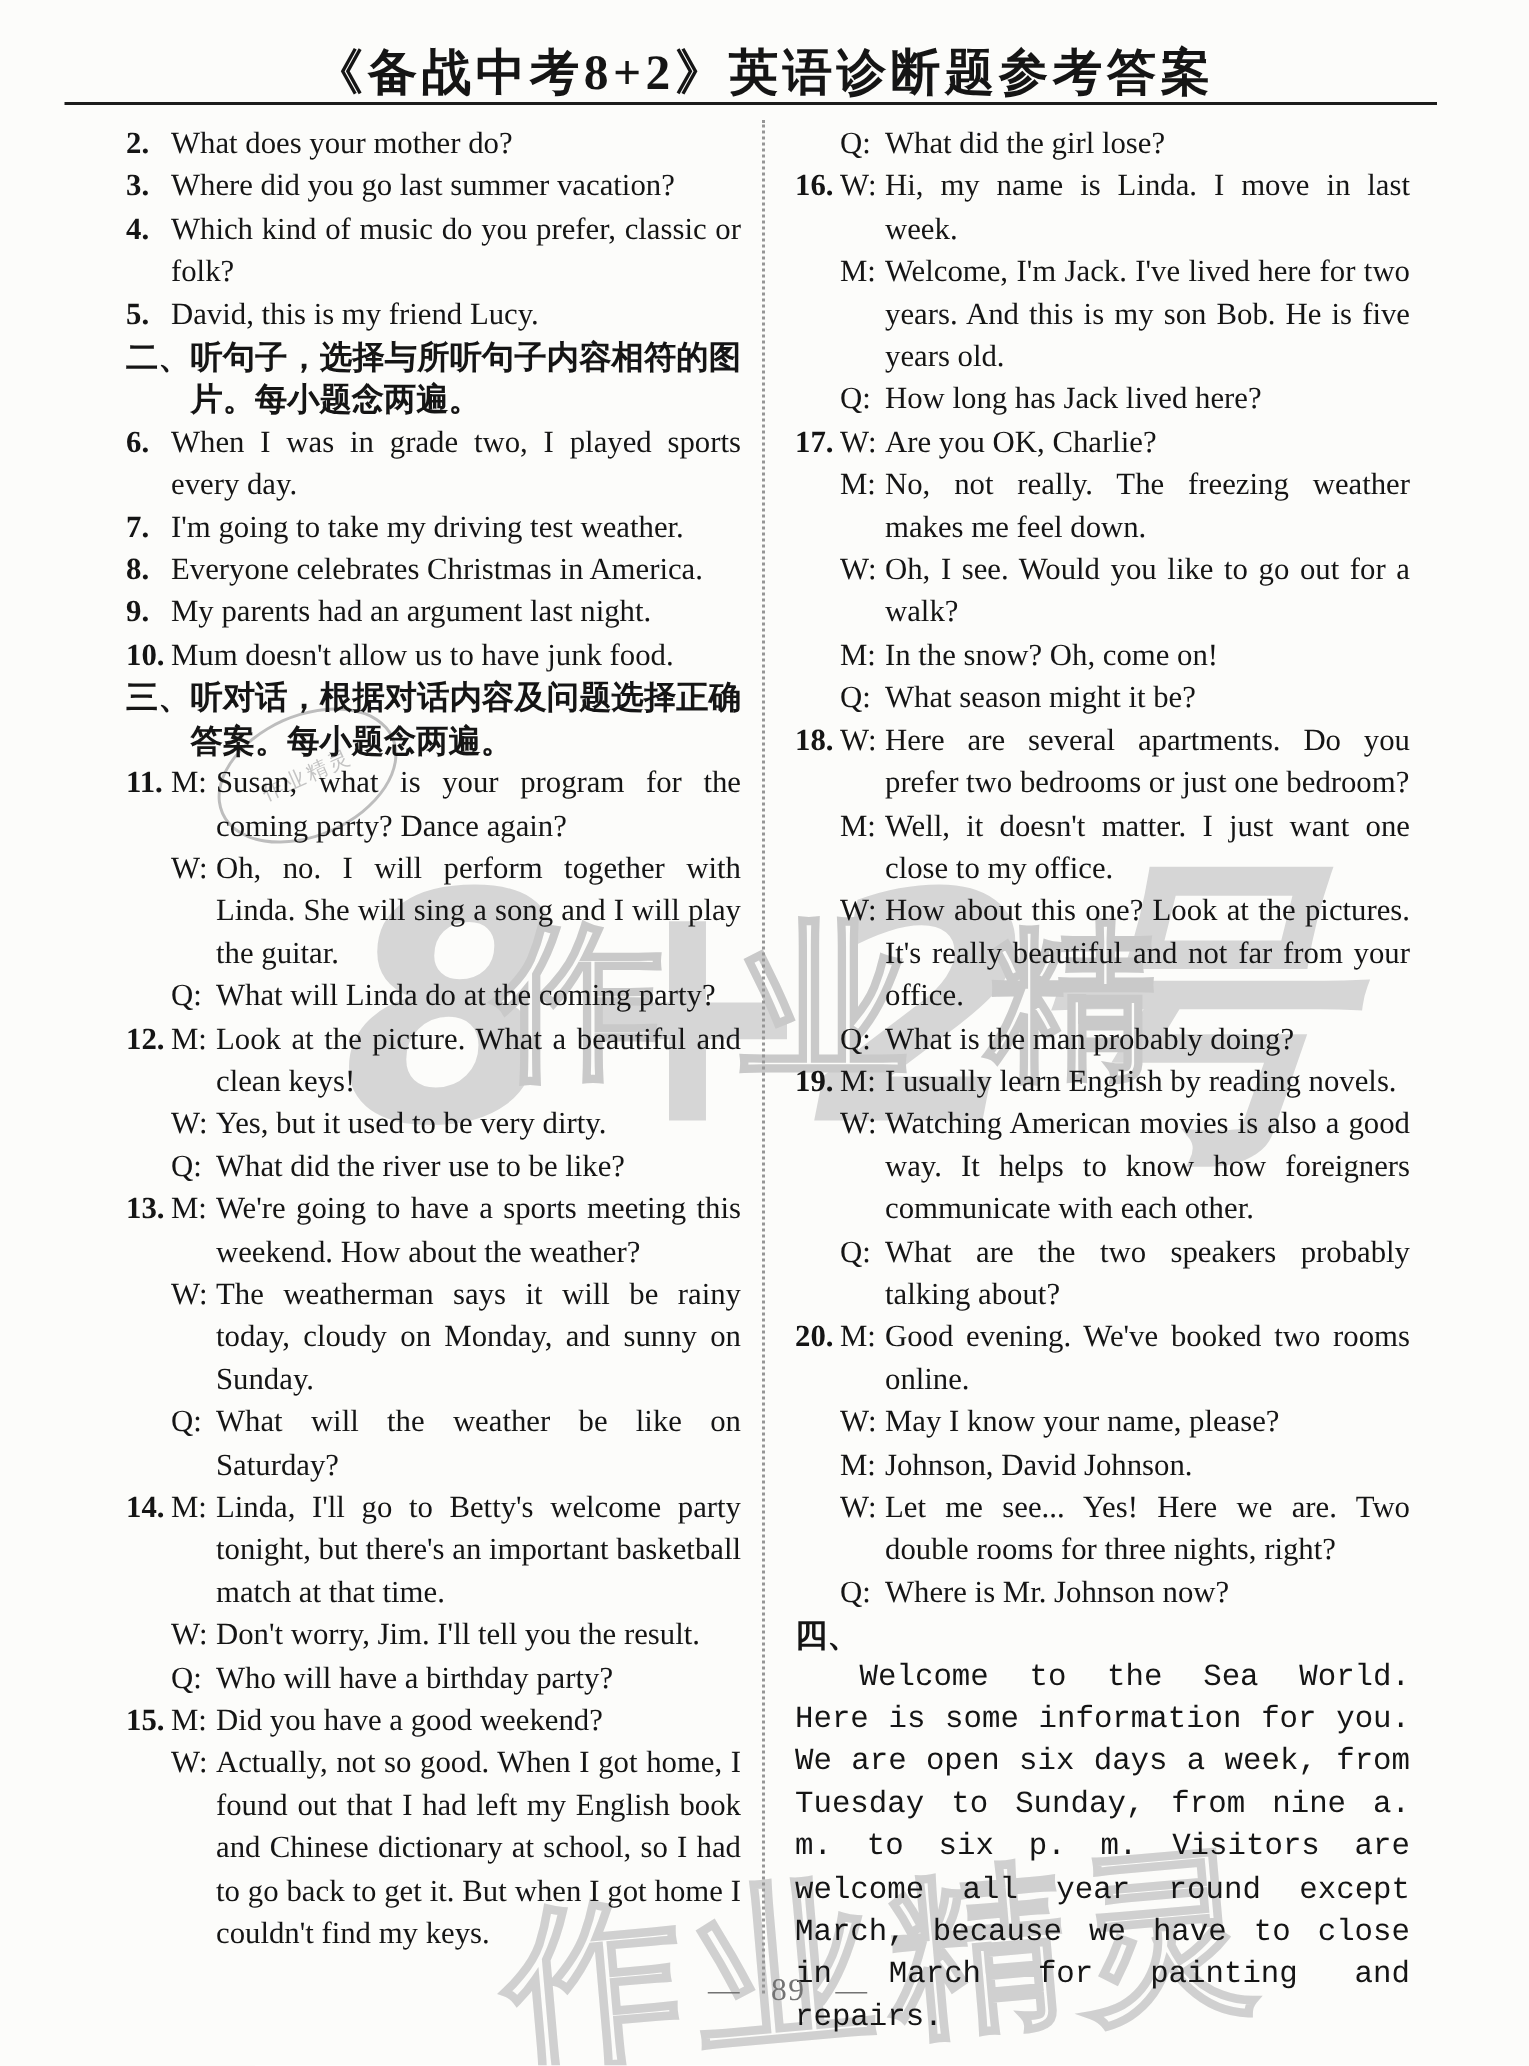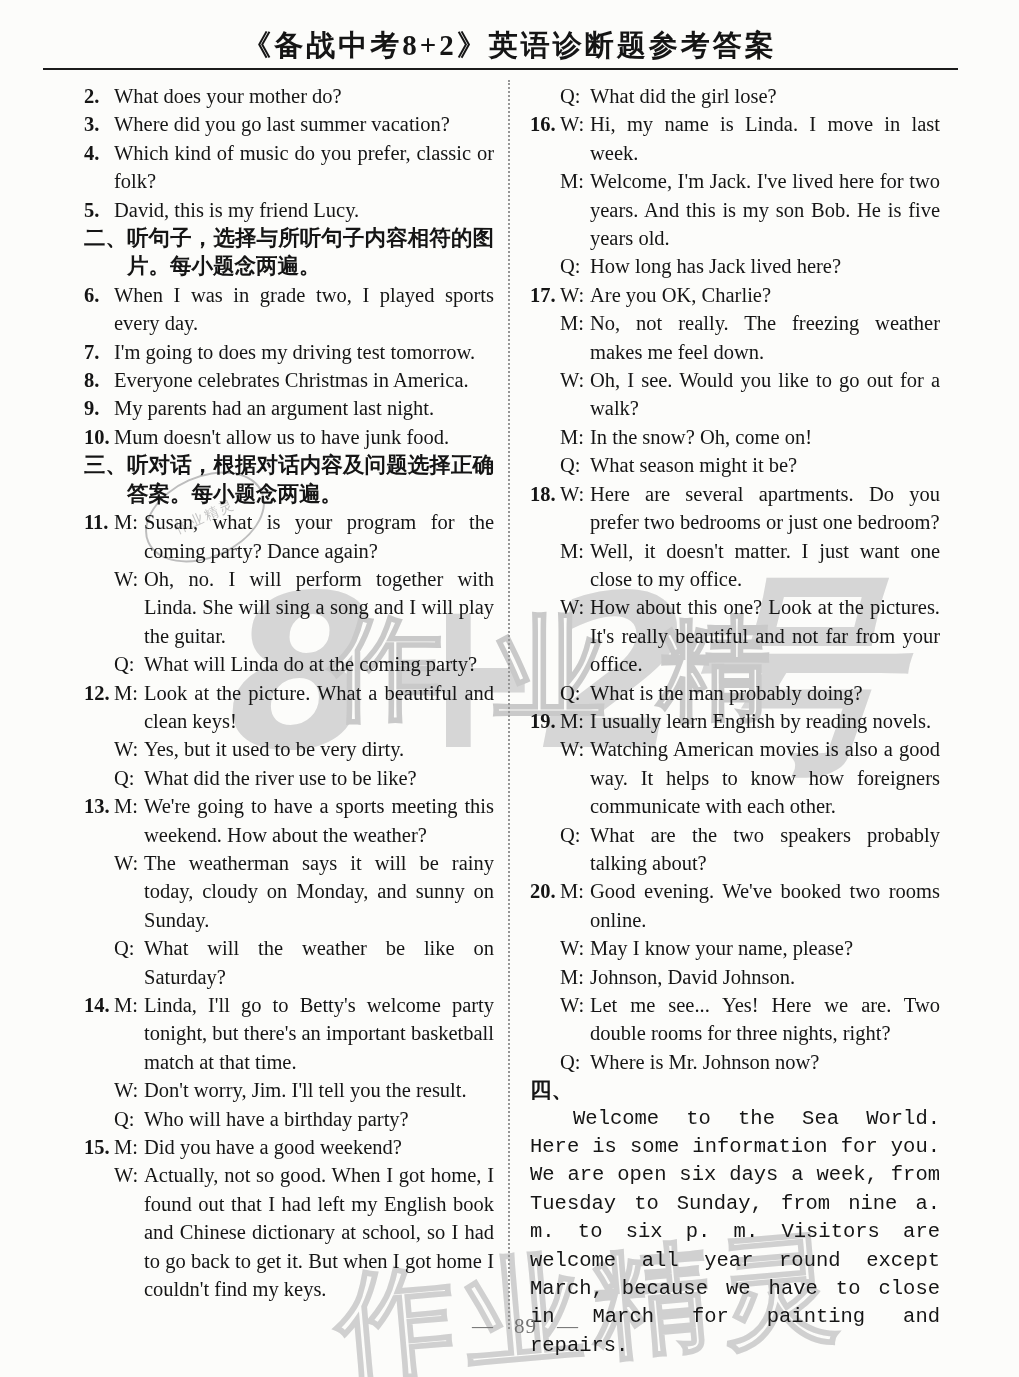--- a/index.html
+++ b/index.html
@@ -9,21 +9,21 @@
     width:1019px; height:1377px;
     background:#fcfcfa;
     overflow:hidden;
     font-family:"Liberation Serif","DejaVu Serif",serif;
     color:#151515;
   }
   
   .header-title {
     position:absolute; top:26px; left:0; width:100%;
     text-align:center;
-    font-size:29px; font-weight:bold; letter-spacing:3px;
+    font-size:33px; font-weight:bold; letter-spacing:3px;
     z-index:2;
   }
   .header-rule {
     position:absolute; top:68px; left:43px; width:915px; height:0;
     border-top:2px solid #1c1c1c;
     z-index:2;
   }
   
   .col {
     position:absolute; top:82px; width:410px;
@@ -132,21 +132,21 @@
       <div class="section">
         <span class="sec-label">二、</span>
         <div class="sec-text">听句子，选择与所听句子内容相符的图片。每小题念两遍。</div>
       </div>
       <div class="item">
         <span class="num">6.</span>
         <div class="txt">When I was in grade two, I played sports every day.</div>
       </div>
       <div class="item">
         <span class="num">7.</span>
-        <div class="txt">I'm going to does my driving test tomorrow.</div>
+        <div class="txt">I'm going to take my driving test weather.</div>
       </div>
       <div class="item">
         <span class="num">8.</span>
         <div class="txt">Everyone celebrates Christmas in America.</div>
       </div>
       <div class="item">
         <span class="num">9.</span>
         <div class="txt">My parents had an argument last night.</div>
       </div>
       <div class="item">

